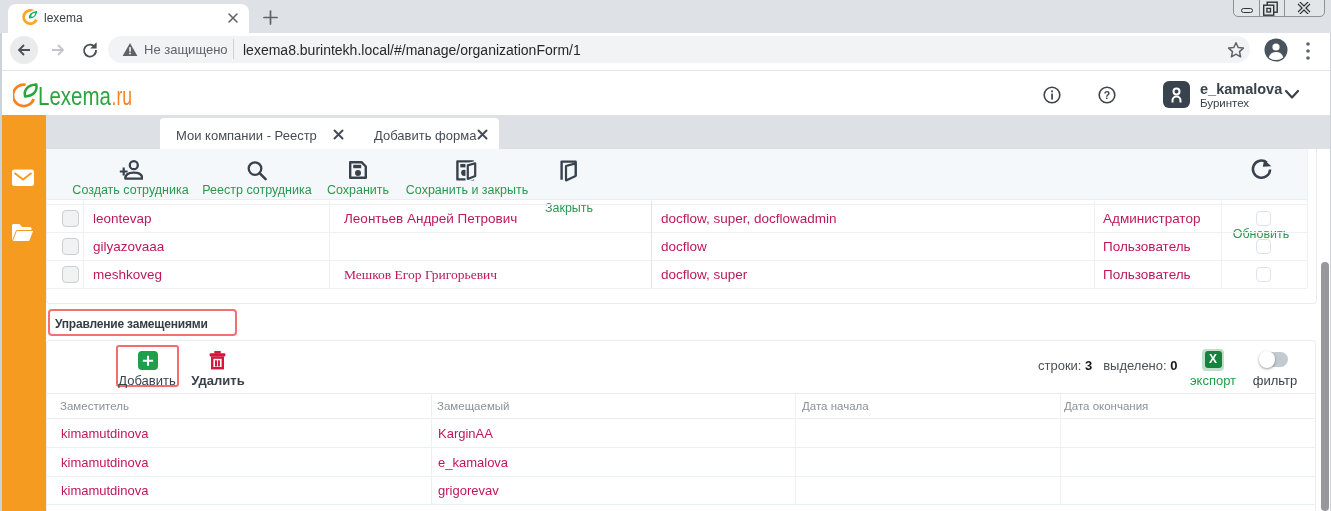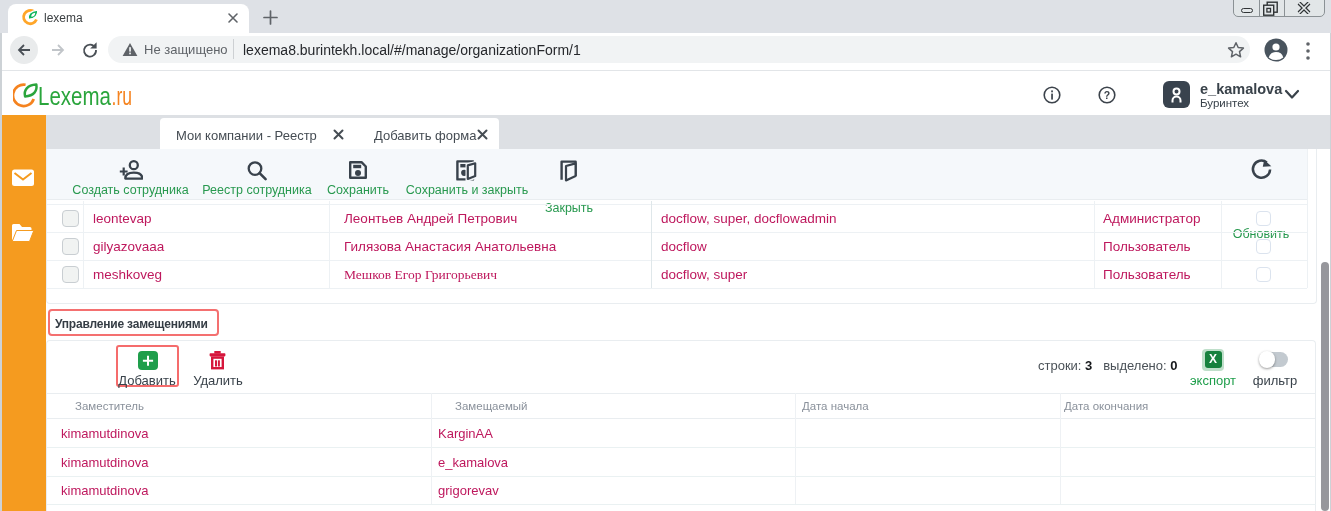--- a/index.html
+++ b/index.html
@@ -198,69 +198,68 @@
   <div class="abs cb1" style="left:15px;top:89px;"></div>
   <div class="abs cb1" style="left:15px;top:117px;"></div>
   <div class="abs cb2" style="left:1209px;top:62px;"></div>
   <div class="abs cb2" style="left:1209px;top:90px;"></div>
   <div class="abs cb2" style="left:1209px;top:118px;"></div>
 
   <div class="abs td" style="left:46px;top:62px;">leontevap</div>
   <div class="abs td" style="left:46px;top:90px;">gilyazovaaa</div>
   <div class="abs td" style="left:46px;top:118px;">meshkoveg</div>
   <div class="abs td" style="left:297px;top:62px;">Леонтьев Андрей Петрович</div>
-  <div class="abs td" style="left:297px;top:90px;">Гилязова Анастасия Анатольевна</div>
   <div class="abs td" style="left:297px;top:118px;font-family:Liberation Serif, serif;">Мешков Егор Григорьевич</div>
   <div class="abs td" style="left:614px;top:62px;">docflow, super, docflowadmin</div>
   <div class="abs td" style="left:614px;top:90px;">docflow</div>
   <div class="abs td" style="left:614px;top:118px;">docflow, super</div>
   <div class="abs td" style="left:1056px;top:62px;">Администратор</div>
   <div class="abs td" style="left:1056px;top:90px;">Пользователь</div>
   <div class="abs td" style="left:1056px;top:118px;">Пользователь</div>
 </div>
 
-<div class="abs" id="secttitle" style="left:48px;top:309px;width:171px;height:27px;border:2px solid #f47070;border-radius:4px;">
+<div class="abs" id="secttitle" style="left:48px;top:309px;width:189px;height:27px;border:2px solid #f47070;border-radius:4px;">
   <div class="abs" style="left:5px;top:6px;font-size:12px;letter-spacing:-0.2px;font-weight:bold;color:#353d45;white-space:nowrap;">Управление замещениями</div>
 </div>
 
 <div class="abs" id="card2" style="left:46px;top:340px;width:1270px;height:171px;background:#fff;border:1px solid #e9edf0;border-bottom:none;border-radius:4px 4px 0 0;">
   <div class="abs" style="left:68.5px;top:3.5px;width:63px;height:42px;border:2px solid #f56c6c;border-radius:3px;"></div>
   <div class="abs" style="left:90.5px;top:9.5px;width:20px;height:19.5px;border-radius:4px;background:#1f9e4b;">
     <svg width="20" height="19.5" viewBox="0 0 20 19.5">
         <path d="M10 4.7 V14.8 M4.9 9.75 H15.1" stroke="#fff" stroke-width="2"></path>
       </svg>
   </div>
   <div class="abs tlbl" style="left:100px;top:31.5px;">Добавить</div>
   <svg class="abs" style="left:162px;top:9.5px;" width="17" height="19" viewBox="0 0 17 19">
     <rect x="5.3" y="0" width="6.4" height="2.6" fill="#d6163c"></rect>
     <rect x="0.6" y="2.2" width="15.8" height="3.2" rx="0.8" fill="#d6163c"></rect>
     <rect x="3.2" y="6.6" width="10.6" height="10.6" fill="none" stroke="#d6163c" stroke-width="2.4"></rect>
     <rect x="6.0" y="9.3" width="2.0" height="6.2" fill="#d6163c"></rect>
     <rect x="8.9" y="9.3" width="2.0" height="6.2" fill="#d6163c"></rect>
   </svg>
-  <div class="abs tlbl" style="left:171px;top:31.5px;">Удалить</div>
+  <div class="abs tlbl" style="left:171px;top:31.5px;font-weight:bold;">Удалить</div>
   <div class="abs" style="left:991px;top:16.5px;font-size:13px;color:#4a5157;white-space:nowrap;">строки: <span style="font-weight:bold;color:#16181b;">3</span>&nbsp;&nbsp; выделено: <span style="font-weight:bold;color:#16181b;">0</span></div>
   <div class="abs" style="left:1155px;top:7.5px;width:22px;height:22px;border-radius:4px;background:#bfdfca;">
     <div class="abs" style="left:2.5px;top:2.5px;width:17px;height:17px;border-radius:3px;background:#17813e;color:#fff;font-weight:bold;font-size:12px;text-align:center;line-height:17px;">X</div>
   </div>
   <div class="abs tlbl" style="left:1166px;top:31.5px;color:#1f9e4b;">экспорт</div>
   <div class="abs" style="left:1212.5px;top:11px;width:28px;height:15px;border-radius:8px;background:#c3cad0;"></div>
   <div class="abs" style="left:1211.5px;top:10px;width:16.5px;height:16.5px;border-radius:50%;background:#fff;box-shadow:0 1px 2.5px rgba(0,0,0,0.4);"></div>
   <div class="abs tlbl" style="left:1228px;top:31.5px;">фильтр</div>
 
   <div class="abs" style="left:0;top:52px;width:1269px;height:1px;background:#e9edf0;"></div>
   <div class="abs" style="left:0;top:77px;width:1269px;height:1px;background:#e9edf0;"></div>
   <div class="abs" style="left:0;top:106px;width:1269px;height:1px;background:#eaf1f2;"></div>
   <div class="abs" style="left:0;top:134.5px;width:1269px;height:1px;background:#eaf1f2;"></div>
   <div class="abs" style="left:0;top:163px;width:1269px;height:1px;background:#eaf1f2;"></div>
   <div class="abs" style="left:384px;top:52px;width:1px;height:111px;background:#eef1f4;"></div>
   <div class="abs" style="left:748px;top:52px;width:1px;height:111px;background:#eef1f4;"></div>
   <div class="abs" style="left:1013px;top:52px;width:1px;height:111px;background:#eef1f4;"></div>
-  <div class="abs th" style="left:28px;top:59px;text-align:right;">Заместитель</div>
-  <div class="abs th" style="left:408px;top:59px;">Замещаемый</div>
+  <div class="abs th" style="left:13px;top:59px;text-align:right;">Заместитель</div>
+  <div class="abs th" style="left:390px;top:59px;">Замещаемый</div>
   <div class="abs th" style="left:755px;top:59px;">Дата начала</div>
   <div class="abs th" style="left:1017px;top:59px;">Дата окончания</div>
   <div class="abs td" style="left:14px;top:85px;font-size:13px;">kimamutdinova</div>
   <div class="abs td" style="left:14px;top:113.5px;font-size:13px;">kimamutdinova</div>
   <div class="abs td" style="left:14px;top:142px;font-size:13px;">kimamutdinova</div>
   <div class="abs td" style="left:391px;top:85px;font-size:13px;">KarginAA</div>
   <div class="abs td" style="left:391px;top:113.5px;font-size:13px;">e_kamalova</div>
   <div class="abs td" style="left:391px;top:142px;font-size:13px;">grigorevav</div>
 </div>
 

